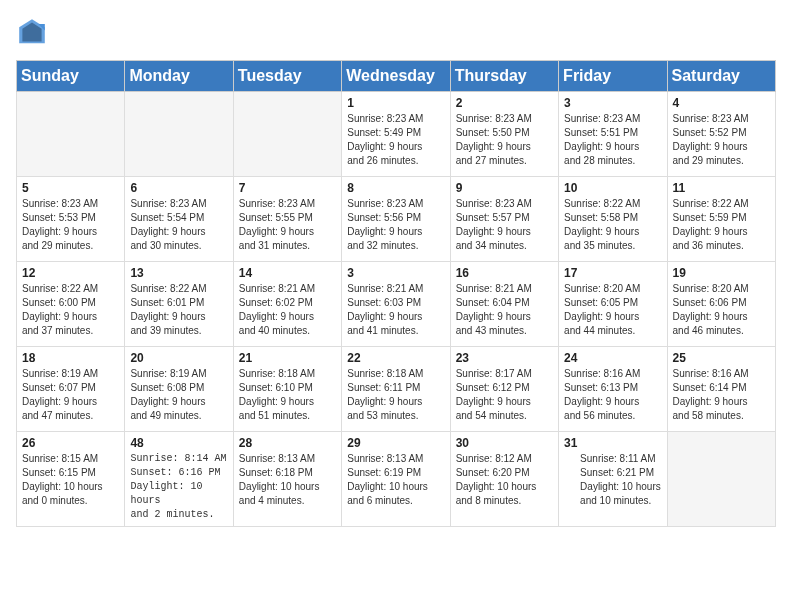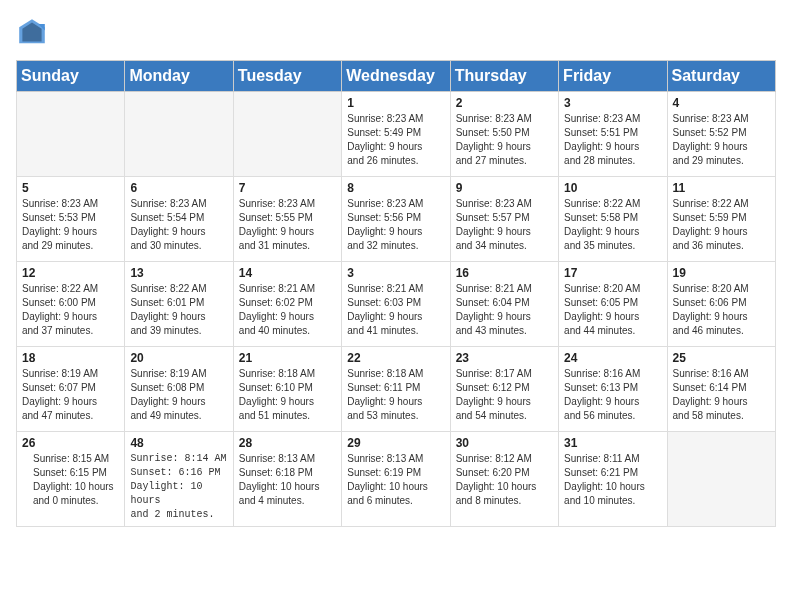--- a/index.html
+++ b/index.html
@@ -302,21 +302,21 @@
           <div class="day-num">25</div>
           <div class="day-info" style="white-space: pre-line;">Sunrise: 8:16 AM
 Sunset: 6:14 PM
 Daylight: 9 hours
 and 58 minutes.</div>
         </td>
       </tr>
       <tr>
         <td>
           <div class="day-num">26</div>
-          <div class="day-info" style="white-space: pre-line; margin-left: 11px;">Sunrise: 8:15 AM
+          <div class="day-info" style="white-space: pre-line;">Sunrise: 8:15 AM
 Sunset: 6:15 PM
 Daylight: 10 hours
 and 0 minutes.</div>
         </td>
         <td>
           <div class="day-num">48</div>
           <div class="day-info" style="white-space: pre-line; font-family: Liberation Mono, monospace;">Sunrise: 8:14 AM
 Sunset: 6:16 PM
 Daylight: 10 hours
 and 2 minutes.</div>
@@ -337,21 +337,21 @@
         </td>
         <td>
           <div class="day-num">30</div>
           <div class="day-info" style="white-space: pre-line;">Sunrise: 8:12 AM
 Sunset: 6:20 PM
 Daylight: 10 hours
 and 8 minutes.</div>
         </td>
         <td>
           <div class="day-num">31</div>
-          <div class="day-info" style="white-space: pre-line;">Sunrise: 8:11 AM
+          <div class="day-info" style="white-space: pre-line; margin-left: 16px;">Sunrise: 8:11 AM
 Sunset: 6:21 PM
 Daylight: 10 hours
 and 10 minutes.</div>
         </td>
         <td class="empty"></td>
       </tr>
     </tbody>
 </table>
 
 </body></html>

